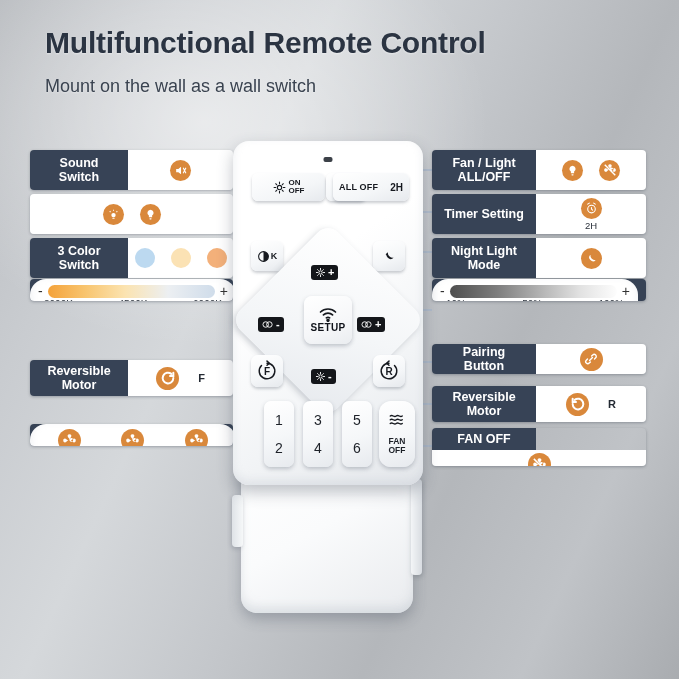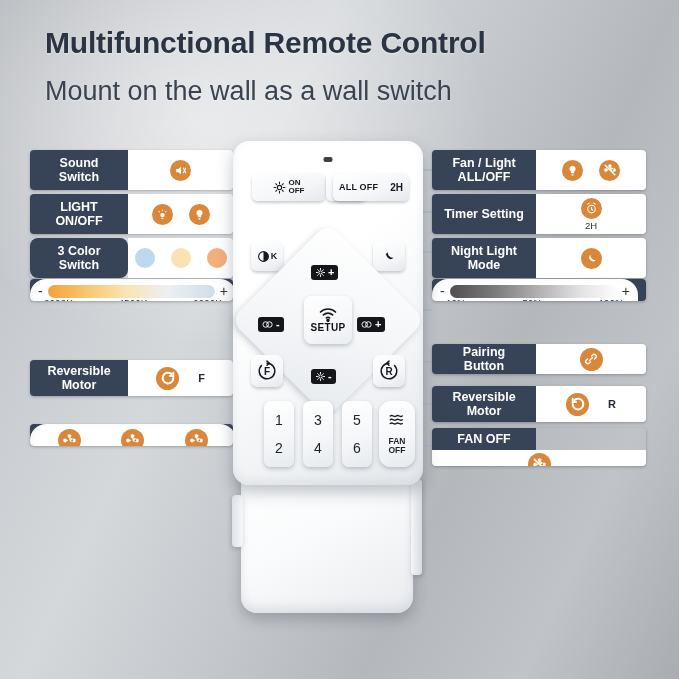--- a/index.html
+++ b/index.html
@@ -14,21 +14,21 @@
   .stage{position:absolute;inset:0;}
 
   
   #title{
     position:absolute;left:45px;top:26px;
     font-size:30px;font-weight:bold;color:#2b3442;letter-spacing:-0.2px;
     text-shadow:0 1px 2px rgba(255,255,255,0.45);
   }
   #subtitle{
     position:absolute;left:45px;top:76px;
-    font-size:27px;color:#3a4350;
+    font-size:18px;color:#3a4350;
     text-shadow:0 1px 2px rgba(255,255,255,0.4);
   }
 
   
   .card{position:absolute;display:flex;align-items:stretch;
     border-radius:4px;overflow:hidden;
     box-shadow:0 1px 3px rgba(40,50,65,0.33);}
   .card .lab{
     background:#374356;color:#ffffff;
     display:flex;align-items:center;justify-content:center;
@@ -179,40 +179,39 @@
       <span class="oi">
         <svg width="13" height="13" viewBox="0 0 24 24" fill="#fff">
             <path d="M4 9v6h4l5 4V5L8 9H4z"></path>
             <path d="M17 7l5 10M22 7L17 17" stroke="#fff" stroke-width="2" fill="none"></path>
           </svg>
       </span>
     </div>
   </div>
 
   <div class="card" style="left:30px;top:194px;width:203px;height:40px;">
-    <div class="lab" style="width:98px;">LIGHT<br>ON/OFF</div>
     <div class="ico">
       <span class="oi">
         <svg width="13" height="13" viewBox="0 0 24 24" fill="none" stroke="#fff" stroke-width="2">
             <path d="M12 3v2M5 6l1.5 1.5M19 6l-1.5 1.5"></path>
             <circle cx="12" cy="13" r="4" fill="#fff" stroke="none"></circle>
             <path d="M10 19h4" stroke="#fff"></path>
           </svg>
       </span>
       <span class="oi">
         <svg width="13" height="13" viewBox="0 0 24 24" fill="#fff">
             <path d="M12 3a6 6 0 00-3 11v3h6v-3A6 6 0 0012 3z"></path>
             <rect x="10" y="19" width="4" height="2" rx="1"></rect>
           </svg>
       </span>
     </div>
   </div>
 
   <div class="card" style="left:30px;top:238px;width:203px;height:40px;">
-    <div class="lab" style="width:98px;border-radius:8px;">3 Color<br>Switch</div>
+    <div class="lab" style="width:98px;">3 Color<br>Switch</div>
     <div class="ico">
       <span class="sw" style="background:#bcd9f0;"></span>
       <span class="sw" style="background:#fbe2b4;"></span>
       <span class="sw" style="background:#f3b07a;"></span>
     </div>
   </div>
 
   <div class="card stacked" style="left:30px;top:279px;width:203px;">
     <div class="lab">Color Temperature Button</div>
     <div class="body">

